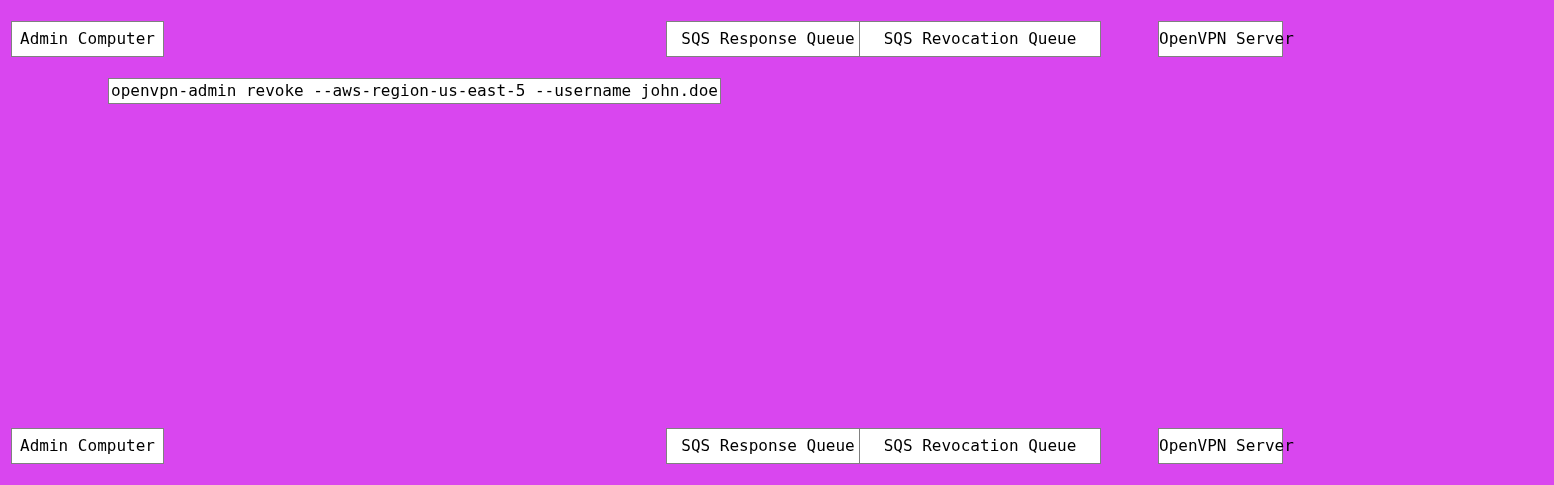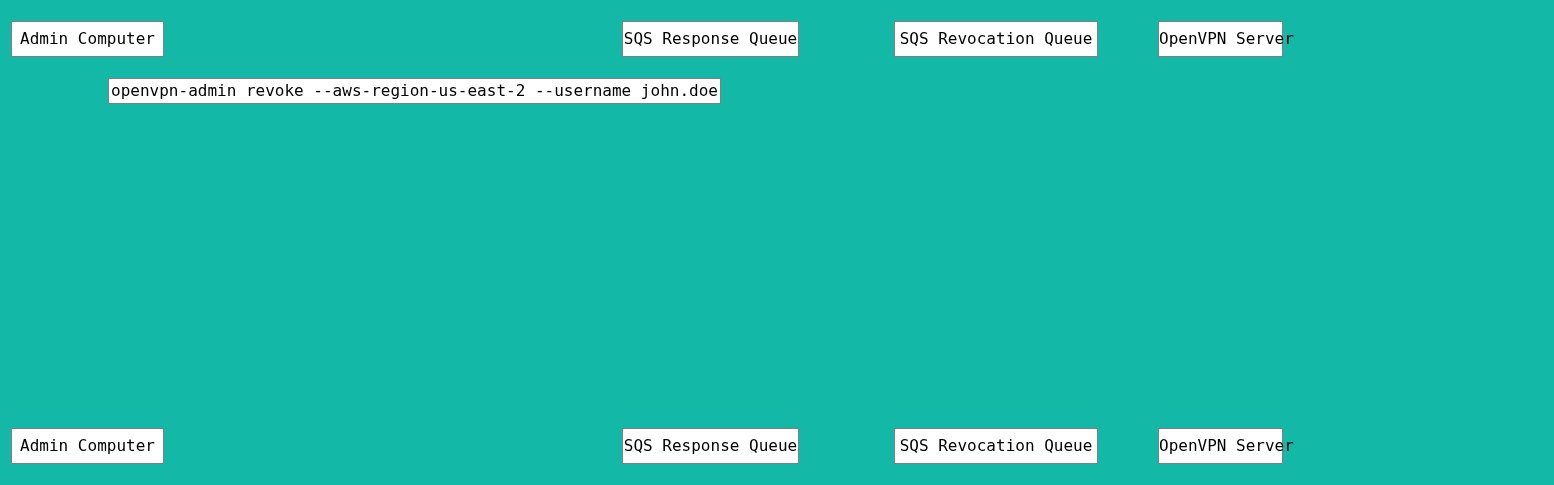--- a/index.html
+++ b/index.html
@@ -4,41 +4,41 @@
 <style>
   html, body {
     margin: 0;
     padding: 0;
     background: #000000;
   }
   .canvas {
     position: relative;
     width: 1554px;
     height: 485px;
-    background: #14b8a6;
+    background: #d946ef;
     overflow: hidden;
     font-family: "DejaVu Sans Mono", "Liberation Mono", monospace;
   }
   .actor-box {
     position: absolute;
     height: 36px;
     box-sizing: border-box;
     background: #ffffff;
     border: 1px solid #808080;
     color: #000000;
     font-size: 16px;
     line-height: 34px;
     text-align: center;
     white-space: nowrap;
   }
   .row-top    { top: 21px; }
   .row-bottom { top: 428px; }
   .col-admin     { left: 11px;   width: 153px; }
-  .col-response  { left: 622px;  width: 177px; }
-  .col-revoke    { left: 894px;  width: 204px; }
+  .col-response  { left: 666px;  width: 204px; }
+  .col-revoke    { left: 859px;  width: 242px; }
   .col-openvpn   { left: 1158px; width: 125px; }
   .message-label {
     position: absolute;
     left: 108px;
     top: 78px;
     width: 613px;
     height: 26px;
     box-sizing: border-box;
     background: #ffffff;
     border: 1px solid #808080;
@@ -52,20 +52,20 @@
 </head>
 <body>
 
 <div class="canvas">
 
   <div class="actor-box row-top col-admin">Admin Computer</div>
   <div class="actor-box row-top col-response">SQS Response Queue</div>
   <div class="actor-box row-top col-revoke">SQS Revocation Queue</div>
   <div class="actor-box row-top col-openvpn">OpenVPN Server</div>
 
-  <div class="message-label">openvpn-admin revoke --aws-region-us-east-2 --username john.doe</div>
+  <div class="message-label">openvpn-admin revoke --aws-region-us-east-5 --username john.doe</div>
 
   <div class="actor-box row-bottom col-admin">Admin Computer</div>
   <div class="actor-box row-bottom col-response">SQS Response Queue</div>
   <div class="actor-box row-bottom col-revoke">SQS Revocation Queue</div>
   <div class="actor-box row-bottom col-openvpn">OpenVPN Server</div>
 
 </div>
 
 </body></html>

